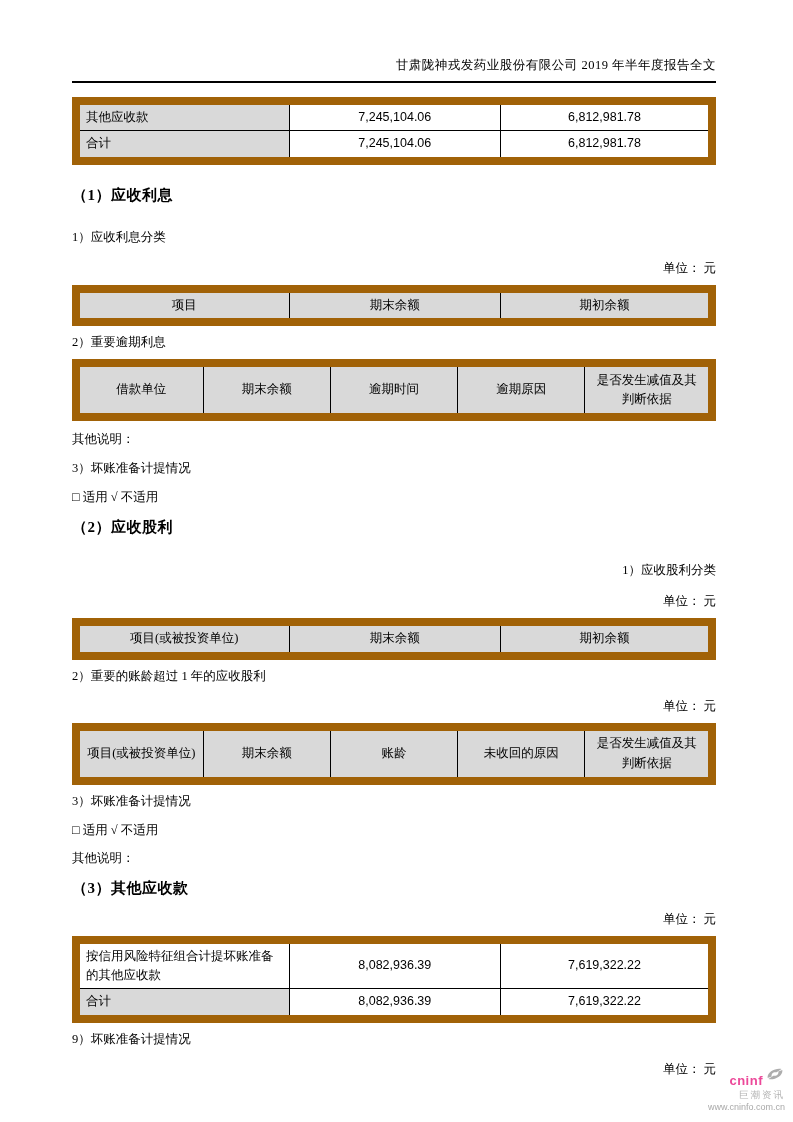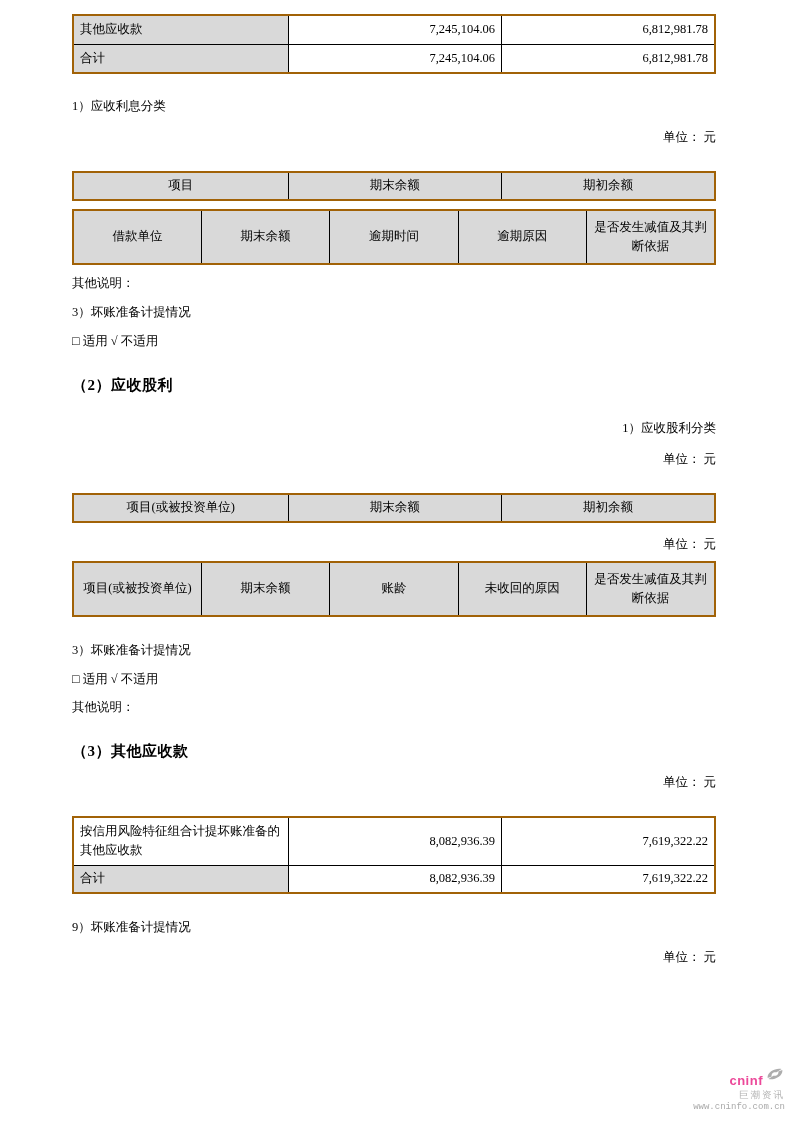--- a/index.html
+++ b/index.html
@@ -11,72 +11,73 @@
   }
   .content { position:absolute; left:72px; top:0; width:644px; }
 
   .page-header {
     padding-top:57px; padding-bottom:7px;
     text-align:right; font-size:12.5px; letter-spacing:0.5px;
     border-bottom:2px solid #000;
   }
 
   table { width:100%; border-collapse:collapse; table-layout:fixed; }
-  .tbl { border:2px solid #a16207; }
+  .tbl { border:8px solid #a16207; }
   .tbl th, .tbl td {
     border:1px solid #000; font-size:12.5px; font-weight:normal;
     padding:3px 6px; vertical-align:middle; line-height:1.55;
   }
   .tbl th { background:#d9d9d9; text-align:center; }
   .shade { background:#d9d9d9; }
   .lbl { text-align:left; }
-  .num { text-align:right; font-family:Liberation Serif, serif; }
+  .num { text-align:center; font-family:Liberation Sans, sans-serif; }
   .h29 td { height:29px; }
   .h28 th, .h28 td { height:28px; }
   .h54 th { height:54px; }
   .h48 td { height:48px; }
 
   .sec-title { font-size:15px; font-weight:bold; letter-spacing:0.5px; }
   .sub-item  { font-size:12.5px; }
   .unit-line { text-align:right; font-size:12.5px; }
   .note-line { font-size:12.5px; }
   .check-line{ font-size:12.5px; }
 
   .mt-t1 { margin-top:14px; }
   .mt-sec1 { margin-top:21px; }
   .mt-24 { margin-top:24px; }
   .mt-25 { margin-top:25px;text-align:right; }
-  .mt-26 { margin-top:26px; }
+  .mt-26 { margin-top:12px; }
   .mt-14 { margin-top:14px; }
   .mt-13 { margin-top:13px; }
   .mt-12 { margin-top:12px; }
   .mt-11 { margin-top:11px; }
   .mt-10 { margin-top:10px; }
-  .mt-9  { margin-top:25px; }
+  .mt-9  { margin-top:8px; }
   .mt-8  { margin-top:8px; }
 
   .brand {
     position:absolute; right:8px; bottom:10px; width:110px;
     text-align:right; color:#a9a9a9; line-height:1.15;
     font-family:"Liberation Sans","DejaVu Sans",sans-serif;
   }
   .brand-row { display:flex; justify-content:flex-end; align-items:center; gap:2px; }
   .brand-word { font-size:13px; font-weight:bold; letter-spacing:0.5px; color:#ec4899;margin-top:12px; }
   .brand-cn { font-size:9.5px; letter-spacing:2px; color:#b3b3b3; margin-top:1px; }
-  .brand-url { font-size:9px; color:#a9a9a9; margin-top:1px;font-family:Liberation Mono, monospace; }
+  .brand-url { font-size:9px; color:#a9a9a9; margin-top:1px; }
 
   
   .cols3 col:nth-child(1){width:33.5%;} .cols3 col:nth-child(2){width:33.25%;} .cols3 col:nth-child(3){width:33.25%;}
   .cols5 col{width:20%;}
 </style>
 </head>
 <body>
 
 <div class="content">
 
+  <div class="page-header">甘肃陇神戎发药业股份有限公司 2019 年半年度报告全文</div>
 
   <table class="tbl cols3 mt-t1">
     <colgroup>
         <col>
         <col>
         <col>
       </colgroup>
     <tbody>
         <tr class="h29">
       <td class="shade lbl">其他应收款</td>
@@ -84,36 +85,38 @@
       <td class="num">6,812,981.78</td>
     </tr>
     <tr class="h29">
       <td class="shade lbl">合计</td>
       <td class="num">7,245,104.06</td>
       <td class="num">6,812,981.78</td>
     </tr>
   </tbody>
     </table>
 
+  <div class="sec-title mt-sec1">（1）应收利息</div>
   <div class="sub-item mt-24">1）应收利息分类</div>
   <div class="unit-line mt-14">单位： 元</div>
   <table class="tbl cols3 mt-9">
     <colgroup>
         <col>
         <col>
         <col>
       </colgroup>
     <tbody>
         <tr class="h28">
       <th>项目</th>
       <th>期末余额</th>
       <th>期初余额</th>
     </tr>
   </tbody>
     </table>
+  <div class="sub-item mt-8">2）重要逾期利息</div>
   <table class="tbl cols5 mt-8">
     <colgroup>
         <col>
         <col>
         <col>
         <col>
         <col>
       </colgroup>
     <tbody>
         <tr class="h54">
@@ -139,20 +142,21 @@
         <col>
       </colgroup>
     <tbody>
         <tr class="h28">
       <th>项目(或被投资单位)</th>
       <th>期末余额</th>
       <th>期初余额</th>
     </tr>
   </tbody>
     </table>
+  <div class="sub-item mt-8">2）重要的账龄超过 1 年的应收股利</div>
   <div class="unit-line mt-13">单位： 元</div>
   <table class="tbl cols5 mt-8">
     <colgroup>
         <col>
         <col>
         <col>
         <col>
         <col>
       </colgroup>
     <tbody>

